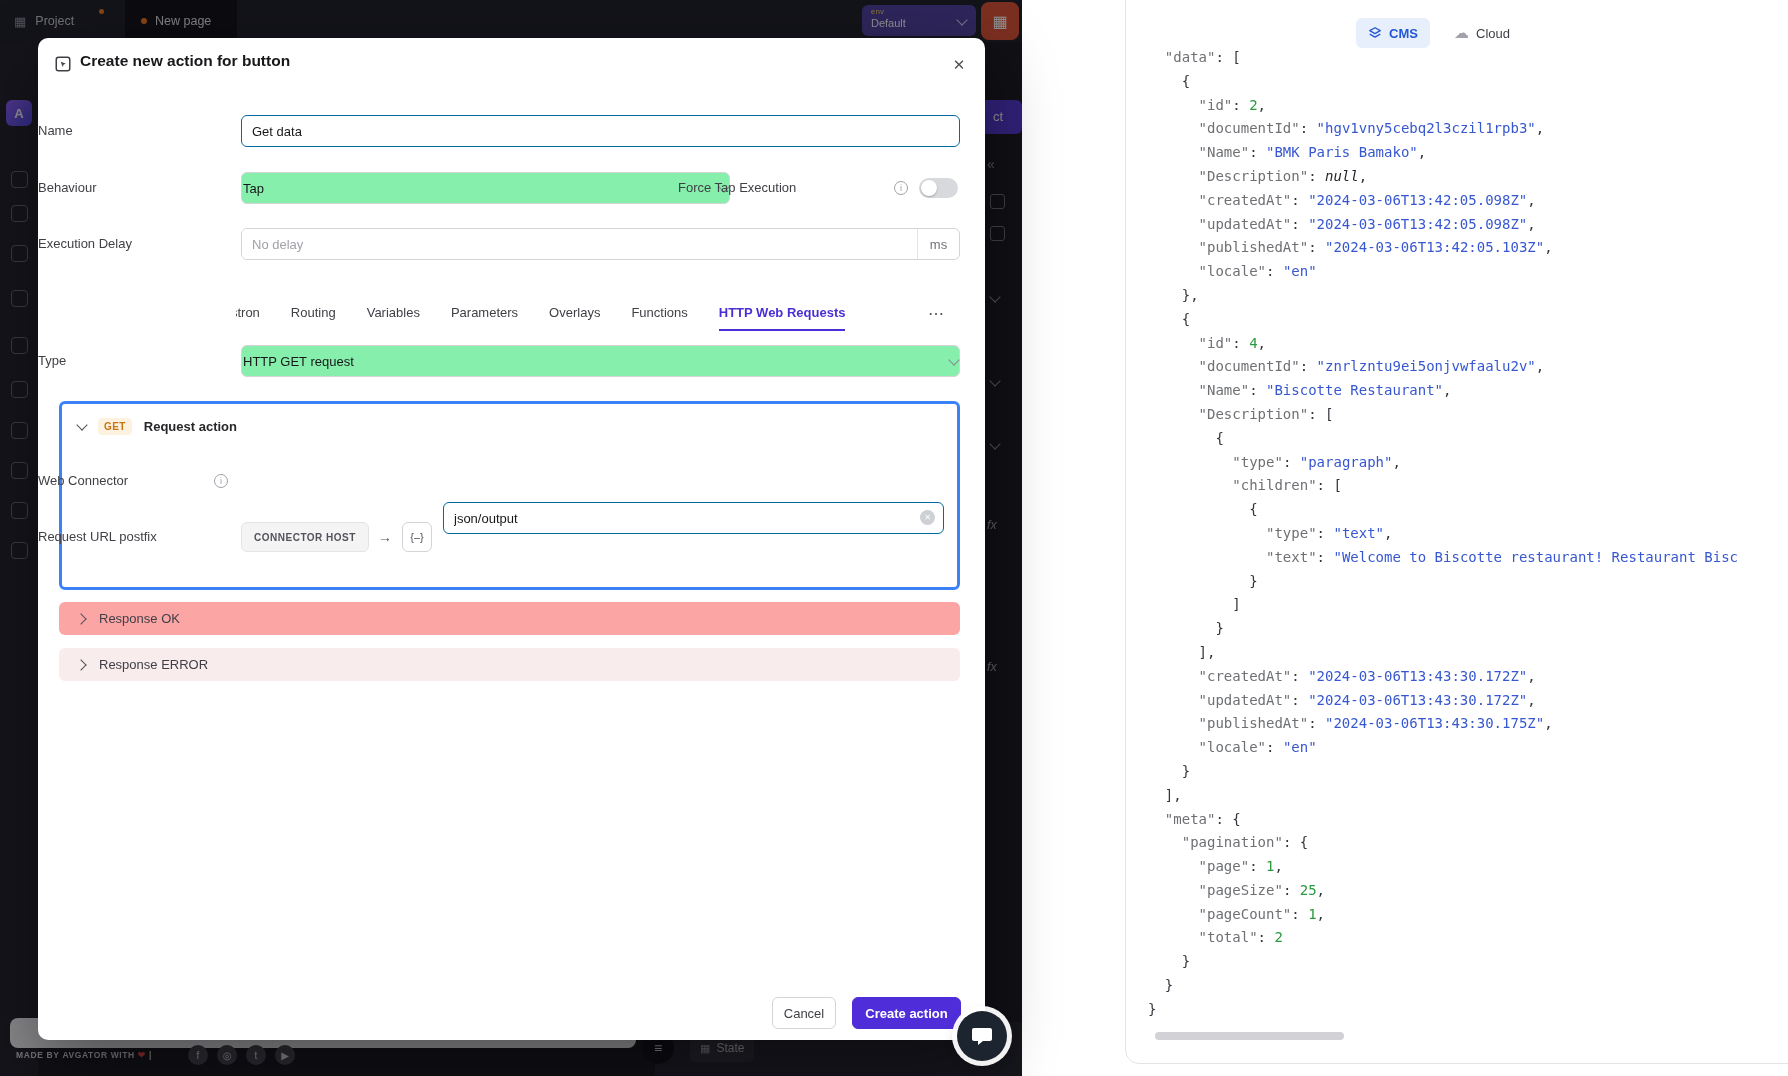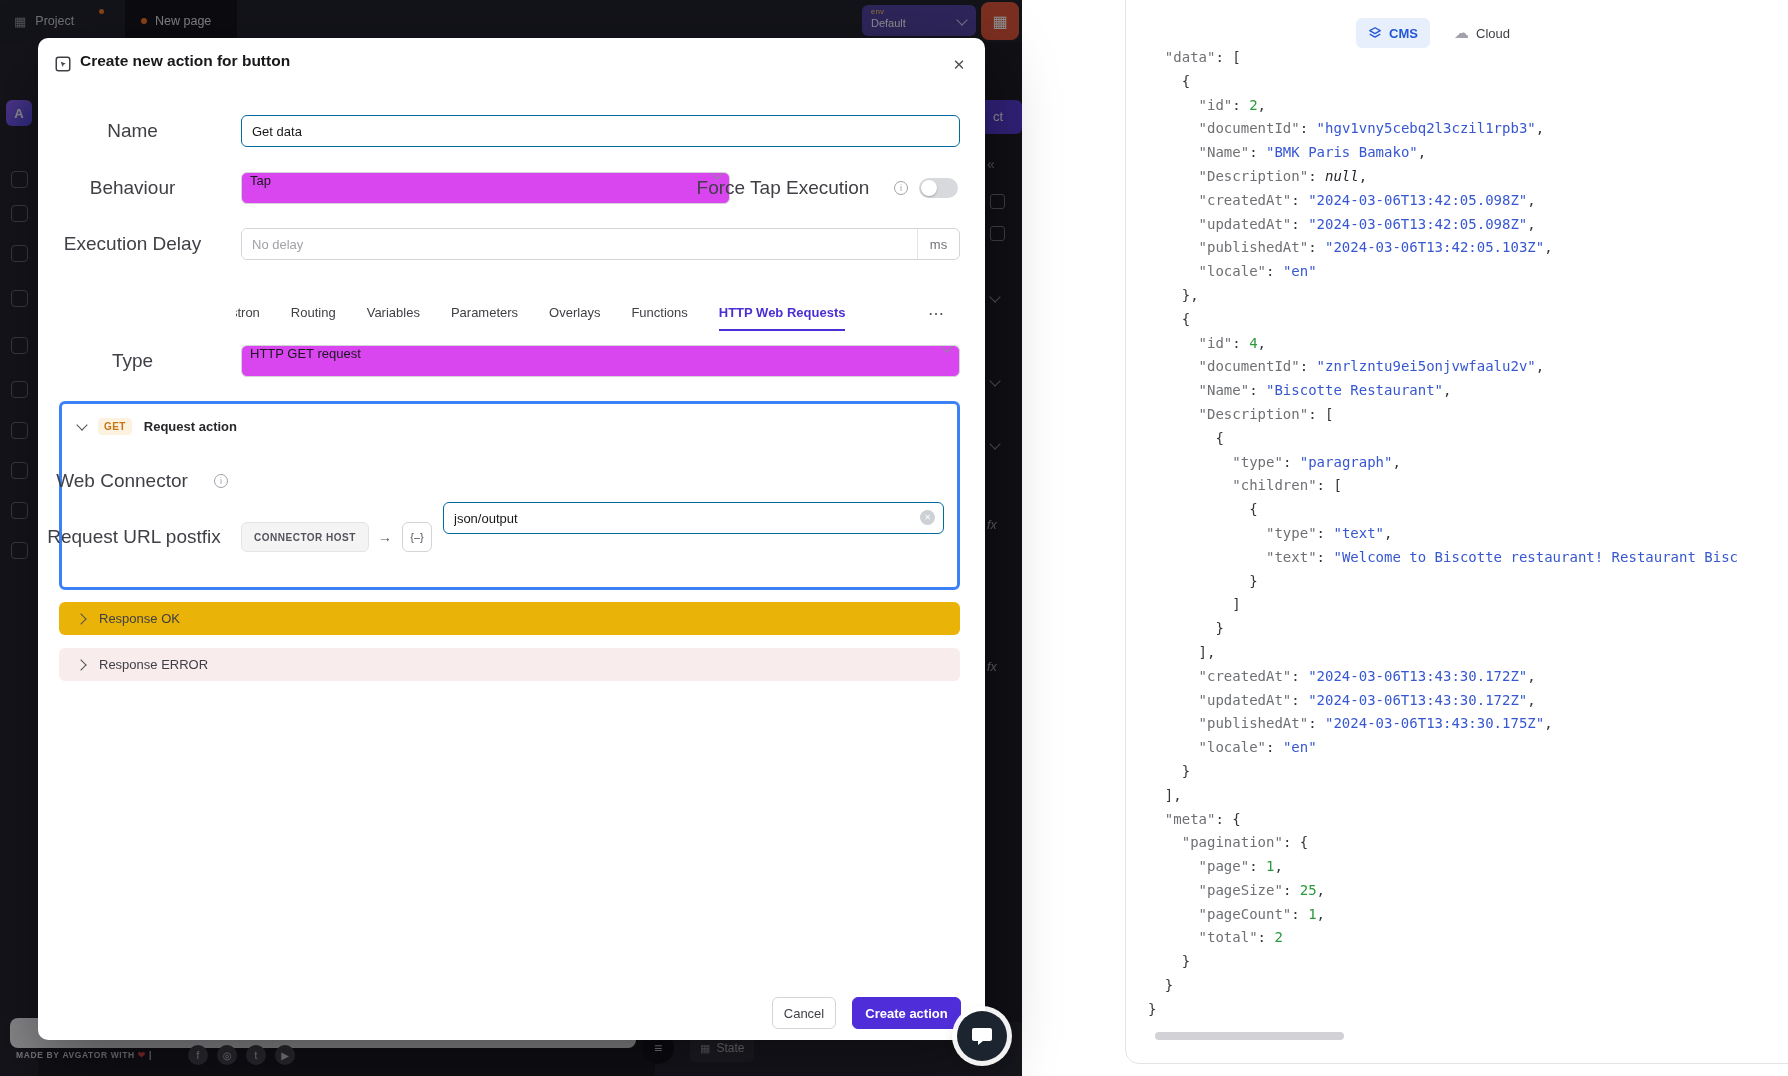--- a/index.html
+++ b/index.html
@@ -46,25 +46,25 @@
   .chev.right{transform:rotate(-45deg);}
   .chev.dark{border-color:#52525b;}
   .info{position:absolute;width:14px;height:14px;border:1.2px solid #a1a1aa;border-radius:50%;color:#a1a1aa;font-size:9px;display:flex;align-items:center;justify-content:center;box-sizing:border-box;}
 
   
   .modal{position:absolute;left:38px;top:38px;width:947px;height:1002px;background:#fff;border-radius:10px;
          box-shadow:0 24px 70px rgba(0,0,0,.4);z-index:5;}
   .m-ico{position:absolute;left:16px;top:17px;}
   .m-title{position:absolute;left:42px;top:14px;margin:0;font-size:15.5px;font-weight:700;color:#18181b;}
   .m-close{position:absolute;left:908px;top:14px;width:26px;height:26px;background:none;border:none;color:#52525b;font-size:15px;cursor:pointer;padding:0;}
-  .flabel{position:absolute;left:0;width:189px;text-align:center;line-height:32px;font-size:19px;color:#3f3f46;}
+  .flabel{position:absolute;left:0;width:189px;text-align:left;line-height:32px;font-size:13px;color:#3f3f46;}
   .finput{position:absolute;height:32px;border:1px solid #0369a1;border-radius:6px;font-family:"Liberation Sans",sans-serif;
           font-size:13px;color:#18181b;padding:0 10px;box-sizing:border-box;outline:none;background:#fff;}
-  .fselect{position:absolute;height:32px;border:1px solid #d4d4d8;border-radius:6px;display:flex;align-items:flex-start;
-           justify-content:space-between;padding:0 8px;box-sizing:border-box;font-size:13px;color:#18181b;cursor:pointer;background:#d946ef;}
+  .fselect{position:absolute;height:32px;border:1px solid #d4d4d8;border-radius:6px;display:flex;align-items:center;
+           justify-content:space-between;padding:0 1px;box-sizing:border-box;font-size:13px;color:#18181b;cursor:pointer;background:#86efac;}
   .toggle{position:absolute;width:39px;height:20px;border-radius:10px;background:#d7d9dd;cursor:pointer;}
   .toggle .knob{position:absolute;left:2px;top:2px;width:16px;height:16px;border-radius:50%;background:#fff;box-shadow:0 1px 2px rgba(0,0,0,.25);}
   .igroup{position:absolute;height:32px;border:1px solid #d4d4d8;border-radius:6px;display:flex;box-sizing:border-box;overflow:hidden;background:#fff;}
   .ginput{flex:1;border:none;outline:none;font-family:"Liberation Sans",sans-serif;font-size:13px;padding:0 10px;color:#18181b;}
   .ginput::placeholder{color:#a1a1aa;}
   .unit{width:41px;border-left:1px solid #e4e4e7;display:flex;align-items:center;justify-content:center;font-size:13px;color:#71717a;}
   .tabs-viewport{position:absolute;left:198px;top:257px;width:684px;height:36px;overflow:hidden;}
   .tabs-row{display:flex;gap:31px;margin-left:-26px;height:36px;}
   .tab{display:flex;align-items:center;font-size:13px;color:#3f3f46;white-space:nowrap;border-bottom:2px solid transparent;cursor:pointer;}
   .tab.active{color:#4b2fd6;font-weight:600;border-bottom-color:#4b2fd6;}
@@ -74,21 +74,21 @@
   .badge-get{background:#fdf1e0;color:#c77414;font-size:10px;font-weight:700;letter-spacing:.4px;padding:3px 6px;border-radius:4px;}
   .sec-title{font-size:13px;font-weight:700;color:#27272a;}
   .chip{position:absolute;display:flex;align-items:center;justify-content:center;box-sizing:border-box;cursor:pointer;}
   .chip.host{left:203px;top:484px;width:128px;height:30px;background:#f4f4f5;border:1px solid #e4e4e7;border-radius:6px;font-size:10px;letter-spacing:.5px;color:#52525b;font-weight:600;}
   .arrow{position:absolute;left:340px;top:483px;line-height:32px;color:#52525b;font-size:14px;}
   .chip.var{left:364px;top:484px;width:30px;height:30px;border:1px solid #d4d4d8;border-radius:6px;font-size:11px;color:#52525b;}
   .urlwrap{position:absolute;left:405px;top:464px;width:501px;height:32px;}
   .finput.url{left:0;top:0;width:100%;padding-right:32px;}
   .clear{position:absolute;right:9px;top:8px;width:15px;height:15px;border-radius:50%;background:#cdd0d4;color:#fff;font-size:8px;display:flex;align-items:center;justify-content:center;cursor:pointer;}
   .collapse-row{position:absolute;left:21px;width:901px;height:33px;border-radius:6px;display:flex;align-items:center;gap:14px;padding-left:18px;box-sizing:border-box;font-size:13px;color:#3f3f46;cursor:pointer;}
-  .collapse-row.ok{top:564px;background:#eab308;}
+  .collapse-row.ok{top:564px;background:#fca5a5;}
   .collapse-row.err{top:610px;background:#f8ecec;}
   .btn{position:absolute;top:959px;height:32px;border-radius:6px;font-size:13px;font-family:"Liberation Sans",sans-serif;cursor:pointer;}
   .btn.ghost{left:734px;width:64px;background:#fff;border:1px solid #d4d4d8;color:#3f3f46;}
   .btn.primary{left:814px;width:109px;background:#4f2ed9;border:1px solid #4f2ed9;color:#fff;font-weight:600;}
 
   
   .preview-panel{position:absolute;left:1022px;top:0;width:766px;height:1076px;background:#fff;z-index:2;}
   .json-card{position:absolute;left:103px;top:-24px;width:820px;height:1088px;background:#fff;border:1px solid #e4e4e7;border-radius:14px;box-sizing:border-box;}
   .pill.cms{position:absolute;left:230px;top:41px;height:30px;padding:0 12px;background:#e7eefc;border-radius:6px;display:flex;align-items:center;gap:7px;color:#2457d6;font-size:13px;font-weight:600;cursor:pointer;}
   .cloud{position:absolute;left:328px;top:41px;height:30px;display:flex;align-items:center;gap:7px;color:#3f3f46;font-size:13px;font-weight:500;cursor:pointer;}

